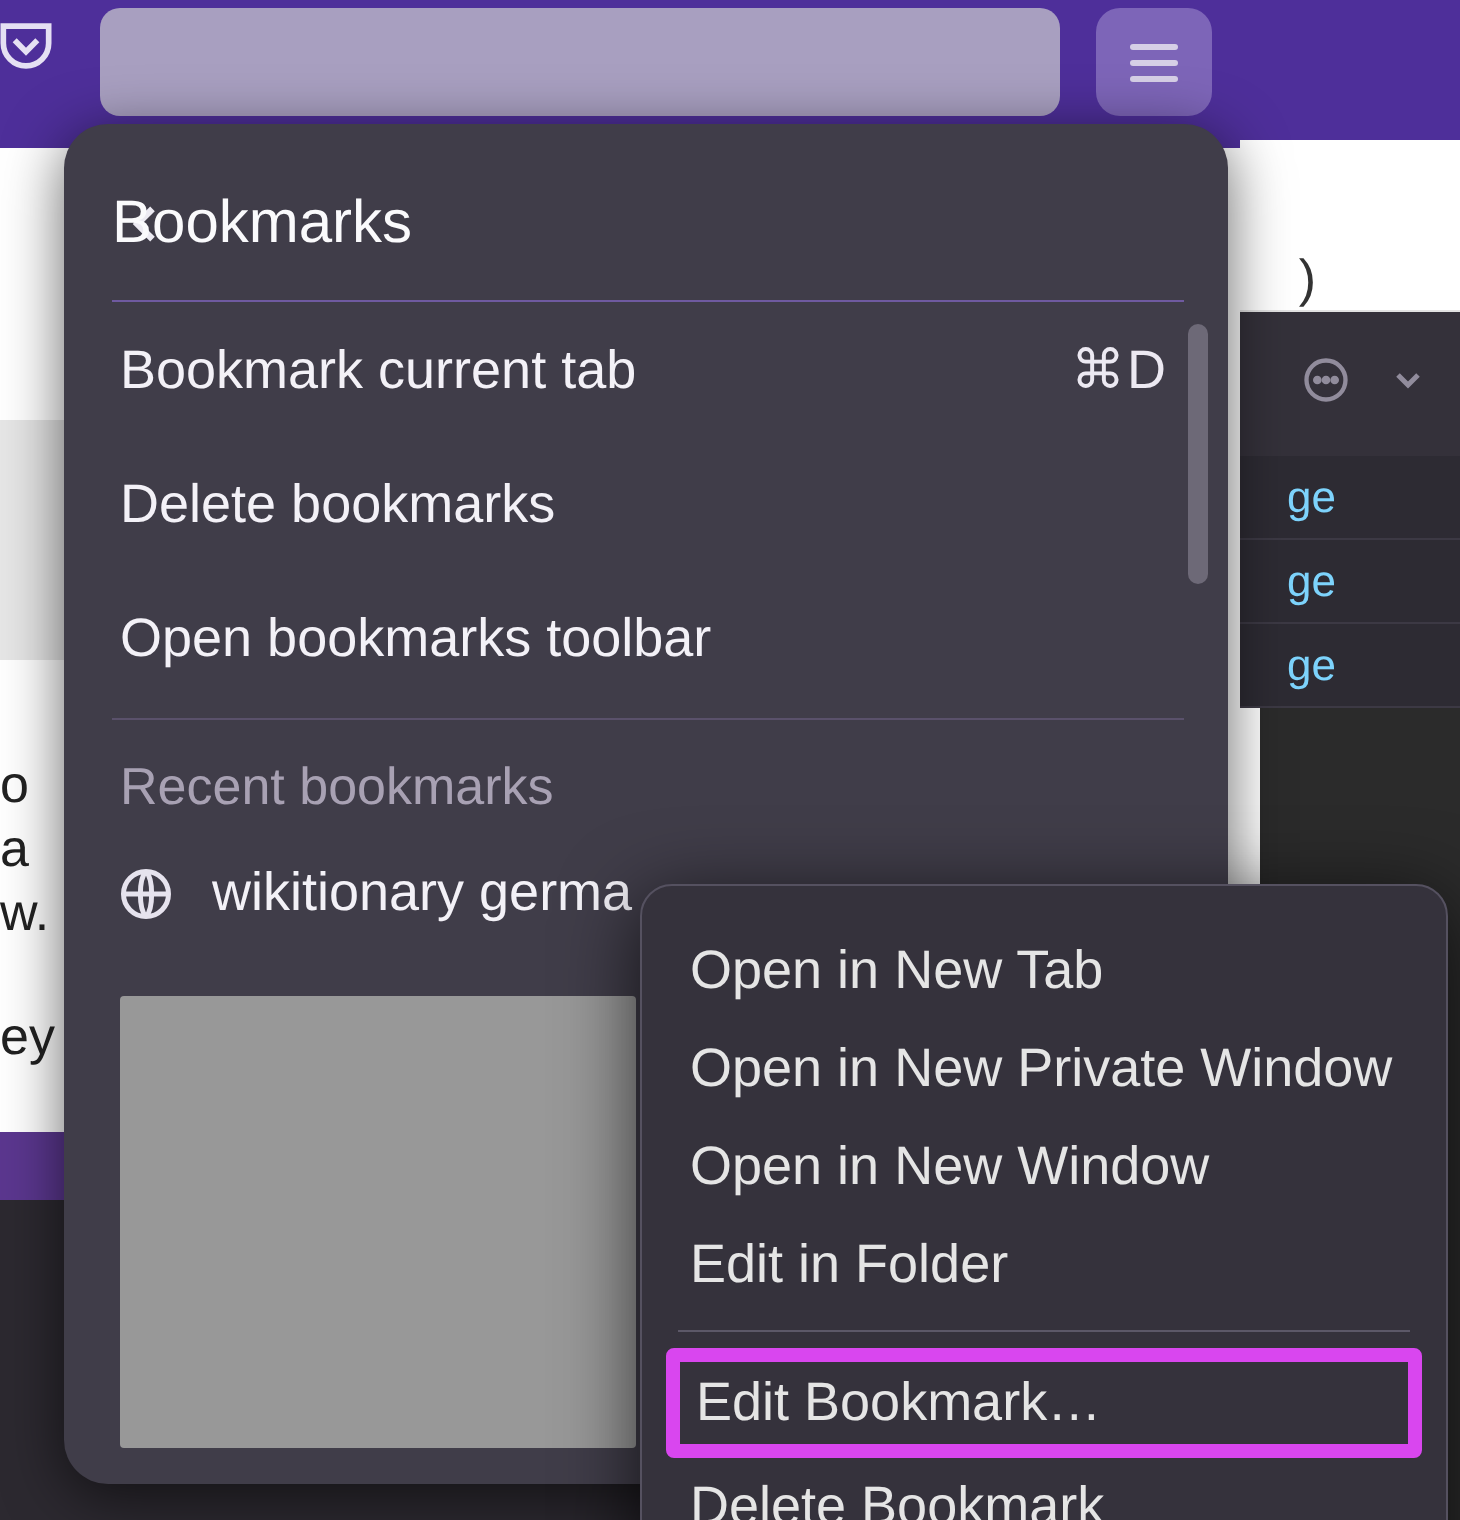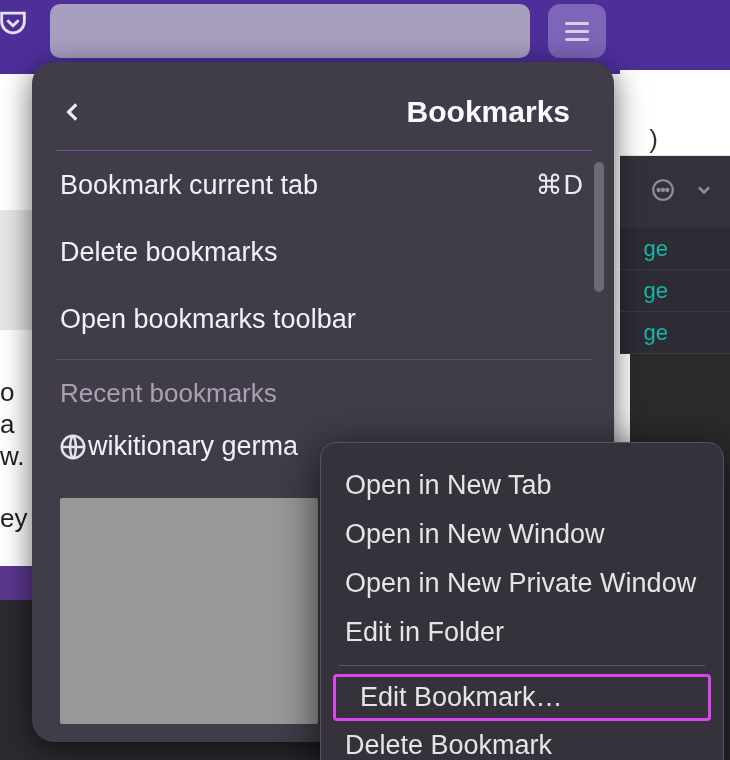--- a/index.html
+++ b/index.html
@@ -20,44 +20,44 @@
     .hamburger .bars span{display:block;width:24px;height:3px;border-radius:2px;background:#d6cfe6;}
     .pocket-icon{position:absolute;left:-4px;top:6px;width:34px;height:34px;}
 
     .right-col{position:absolute;left:620px;top:70px;width:110px;height:690px;}
     .right-header{height:86px;background:#fff;border-bottom:1px solid #e2e2e2;position:relative;}
     .right-paren{position:absolute;right:72px;top:54px;font-size:26px;color:#333;}
     .right-tool{height:72px;background:#34313a;display:flex;align-items:center;justify-content:flex-start;gap:18px;padding-left:30px;}
     .right-tool svg{opacity:.7}
     .chev-small{color:#9a96a4;}
     .right-rows{background:#2d2b33;}
-    .right-row{height:42px;display:flex;align-items:center;justify-content:flex-end;padding-right:62px;color:#14b8a6;font-size:22px;border-bottom:1px solid #3c3944;}
+    .right-row{height:42px;display:flex;align-items:center;justify-content:flex-end;padding-right:62px;color:#7dd3fc;font-size:22px;border-bottom:1px solid #3c3944;}
 
     
     .popover{position:absolute;left:32px;top:62px;width:582px;height:680px;border-radius:22px;background:#403d49;box-shadow:0 6px 30px rgba(0,0,0,.6);padding:0 0 0 0;}
     .pop-inner{position:absolute;left:24px;right:10px;top:18px;}
     .pop-header{display:flex;align-items:center;position:relative;height:64px;}
     .back-btn{width:34px;height:34px;color:#e8e6ef;display:flex;align-items:center;justify-content:center;}
-    .pop-title{position:absolute;left:0;right:34px;text-align:right;color:#fafafc;font-weight:700;font-size:30px;}
+    .pop-title{position:absolute;left:0;right:34px;text-align:left;color:#fafafc;font-weight:400;font-size:30px;}
     .pop-hr{height:1px;background:#6f5aa0;margin:6px 12px 0 0;}
     .menu-item{display:flex;align-items:center;justify-content:space-between;color:#f3f1f7;font-size:27px;padding:18px 20px 18px 4px;font-weight:500;}
     .menu-item .shortcut{color:#ece9f2;font-size:27px;letter-spacing:1px;}
     .pop-hr2{height:1px;background:#5a516b;margin:6px 12px 0 0;}
     .recent-label{color:#a8a1b3;font-size:26px;padding:18px 0 14px 4px;}
-    .bookmark-row{display:flex;align-items:center;color:#f3f1f7;font-size:27px;padding:8px 0 8px 2px;font-weight:500;}
+    .bookmark-row{display:flex;align-items:center;gap:18px;color:#f3f1f7;font-size:27px;padding:8px 0 8px 2px;font-weight:500;}
     .globe{width:30px;height:30px;flex:0 0 30px;color:#e6e3ee;}
     .grey-block{margin-top:28px;margin-left:4px;width:258px;height:226px;background:#989898;border-radius:2px;}
 
     .scroll-thumb{position:absolute;right:10px;top:100px;width:10px;height:130px;border-radius:6px;background:#6d6977;}
 
     
     .ctx{position:absolute;left:320px;top:442px;width:404px;border-radius:16px;background:#35323c;box-shadow:0 8px 40px rgba(0,0,0,.7);padding:18px 12px 22px 12px;border:1px solid #555160;}
     .ctx-item{color:#e5e5e5;font-size:27px;padding:9px 12px;font-weight:500;border-radius:6px;}
     .ctx-sep{height:1px;background:#5c5868;margin:8px 6px;}
-    .ctx-hi{border:3px solid #d946ef;border-radius:4px;padding:5px 24px;}
+    .ctx-hi{border:7px solid #d946ef;border-radius:4px;padding:5px 8px;}
   </style>
 </head>
 <body>
 
 <div class="stage">
 
   <div class="top-bar">
     <div class="pocket-icon">
       <svg viewBox="0 0 24 24" width="34" height="34" fill="none" stroke="#e5e0f3" stroke-width="2">
           <path d="M4 5h16v6a8 8 0 0 1-16 0V5z"></path>
@@ -156,21 +156,21 @@
         </span>
         <span>wikitionary germa</span>
       </div>
 
       <div class="grey-block"></div>
     </div>
   </div>
 
   <div class="ctx">
     <div class="ctx-item">Open in New Tab</div>
+    <div class="ctx-item">Open in New Private Window</div>
     <div class="ctx-item">Open in New Window</div>
-    <div class="ctx-item">Open in New Private Window</div>
     <div class="ctx-item">Edit in Folder</div>
     <div class="ctx-sep"></div>
     <div class="ctx-item ctx-hi">Edit Bookmark…</div>
     <div class="ctx-item">Delete Bookmark</div>
   </div>
 
 </div>
 
 </body></html>

